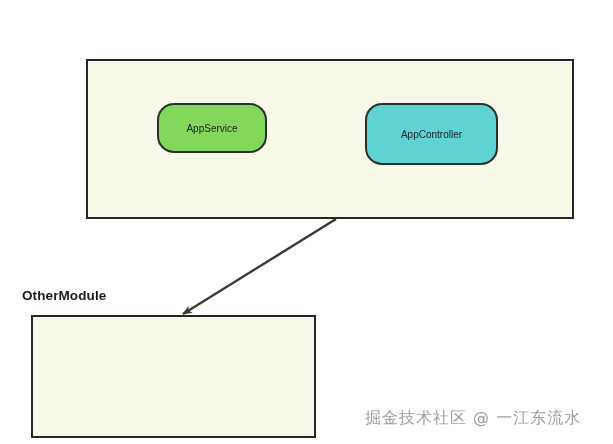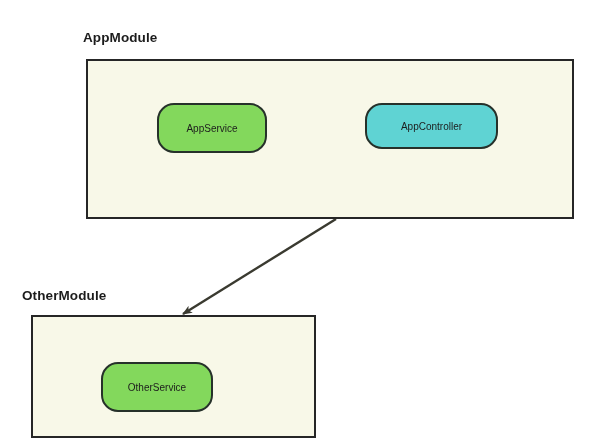--- a/index.html
+++ b/index.html
@@ -53,21 +53,21 @@
     align-items: center;
     justify-content: center;
     font-size: 10px;
     color: #1d1d1d;
     white-space: nowrap;
   }
   .node-green { background: #83d85c; }
   .node-cyan  { background: #5fd3d3; }
 
   #node-app-service    { left: 157px; top: 103px; width: 110px; height: 50px; }
-  #node-app-controller { left: 365px; top: 103px; width: 133px; height: 46px; }
+  #node-app-controller { left: 365px; top: 103px; width: 133px; height: 62px; }
   #node-other-service  { left: 101px; top: 362px; width: 112px; height: 50px; }
 
   #watermark {
     position: absolute;
     left: 365px;
     top: 408px;
     font-size: 16px;
     color: #9d9d9d;
     white-space: nowrap;
     letter-spacing: 1px;
@@ -84,34 +84,31 @@
       <marker id="arrowhead" markerWidth="10" markerHeight="8" refX="9" refY="4" orient="auto" markerUnits="userSpaceOnUse">
         <path d="M0,0 L10,4 L0,8 L2.6,4 Z" fill="#3a3a30"></path>
       </marker>
     </defs>
 
     <line x1="363" y1="128" x2="274" y2="128" stroke="#3a3a30" stroke-width="2.4" marker-end="url(#arrowhead)"></line>
 
     <line x1="336" y1="219" x2="183" y2="314" stroke="#3a3a30" stroke-width="2.4" marker-end="url(#arrowhead)"></line>
   </svg>
 
-  <div class="module-title" id="app-module-title">AppModule</div>
 
   <div class="module-box" id="app-module-box"></div>
 
   <div class="node node-green" id="node-app-service">
     <span>AppService</span>
   </div>
 
   <div class="node node-cyan" id="node-app-controller">
     <span>AppController</span>
   </div>
 
   <div class="module-title" id="other-module-title">OtherModule</div>
 
   <div class="module-box" id="other-module-box"></div>
 
-  <div class="node node-green" id="node-other-service">
-    <span>OtherService</span>
-  </div>
 
+  <div id="watermark">掘金技术社区 @ 一江东流水</div>
 
 </div>
 
 </body></html>

